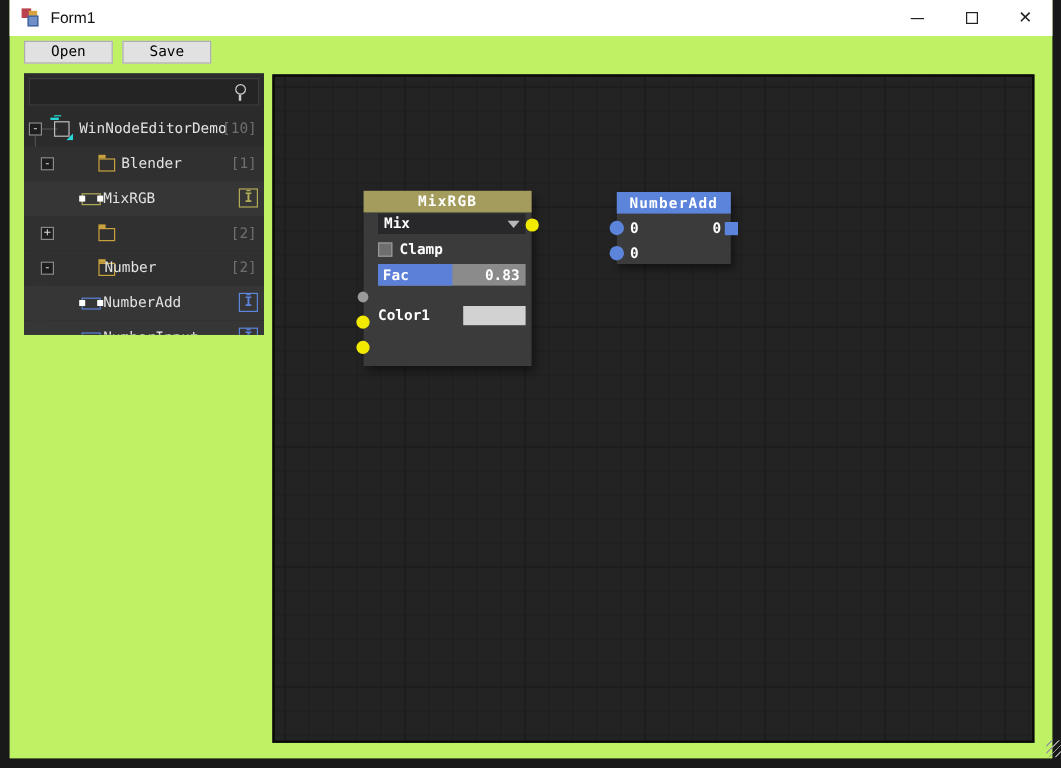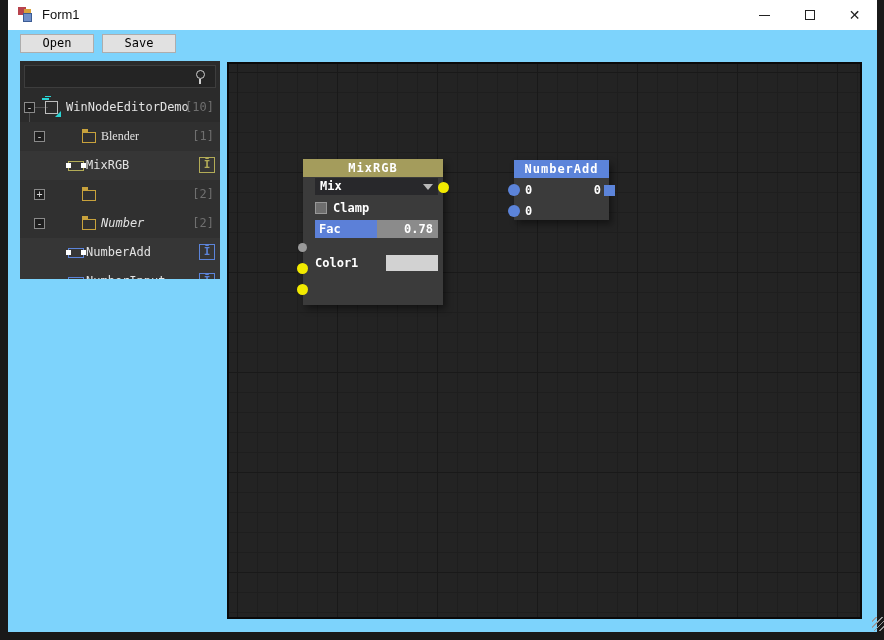--- a/index.html
+++ b/index.html
@@ -1,21 +1,21 @@
 <!DOCTYPE html>
 <html><head>
 <meta charset="utf-8">
 <style>
   * { margin:0; padding:0; box-sizing:border-box; }
   html,body { width:884px; height:640px; }
   body { background:#191919; position:relative; overflow:hidden;
          font-family:"DejaVu Sans Mono", monospace; }
 
   
-  .window { position:absolute; left:8px; top:0; width:869px; height:632px; background:#7dd3fc; }
+  .window { position:absolute; left:8px; top:0; width:869px; height:632px; background:#bef264; }
   .titlebar { position:absolute; left:0; top:0; right:0; height:30px; background:#ffffff;
               display:flex; align-items:center; }
   .app-icon { position:absolute; left:10px; top:7px; width:16px; height:16px; }
   .app-icon .sq1 { position:absolute; left:0; top:0; width:8px; height:8px; background:#b8434d; }
   .app-icon .sq2 { position:absolute; left:6px; top:2px; width:7px; height:5px; background:#d8a23c; }
   .app-icon .sq3 { position:absolute; left:5px; top:6px; width:9px; height:9px; background:#6f8fc9; border:1px solid #3c5c94;}
   .title-text { position:absolute; left:34px; top:7px; font-family:"Liberation Sans",sans-serif;
                 font-size:13px; color:#111; }
   .winbtn { position:absolute; top:0; width:45px; height:30px; display:flex; align-items:center; justify-content:center; }
   .btn-min  { right:90px; } .btn-max { right:45px; } .btn-close { right:0; }
@@ -162,41 +162,41 @@
     <div class="trow" style="top:32px;">
       <span class="expander" style="left:4px;">-</span>
       <span class="ico-editor" style="left:25px;"></span>
       <span class="tlabel" style="left:46px;">WinNodeEditorDemo</span>
       <span class="tcount">[10]</span>
     </div>
 
     <div class="trow row-cat" style="top:61px;">
       <span class="expander" style="left:14px;">-</span>
       <span class="ico-folder"></span>
-      <span class="tlabel" style="left:81px;font-family:Liberation Serif, serif;">Blender</span>
+      <span class="tlabel" style="left:81px;">Blender</span>
       <span class="tcount">[1]</span>
     </div>
 
     <div class="trow row-node" style="top:90px;">
       <span class="ico-node"></span>
       <span class="tlabel" style="left:66px;">MixRGB</span>
       <span class="t-badge">Ī</span>
     </div>
 
     <div class="trow row-cat" style="top:119px;">
       <span class="expander" style="left:14px;">+</span>
       <span class="ico-folder"></span>
       <span class="tlabel" style="left:81px;margin-top:24px;">Image</span>
       <span class="tcount">[2]</span>
     </div>
 
     <div class="trow row-cat" style="top:148px;">
       <span class="expander" style="left:14px;">-</span>
       <span class="ico-folder"></span>
-      <span class="tlabel" style="left:81px;font-style:italic;">Number</span>
+      <span class="tlabel" style="left:67px;">Number</span>
       <span class="tcount">[2]</span>
     </div>
 
     <div class="trow row-node" style="top:177px;">
       <span class="ico-node blue"></span>
       <span class="tlabel" style="left:66px;">NumberAdd</span>
       <span class="t-badge blue">Ī</span>
     </div>
 
     <div class="trow row-node" style="top:206px;">
@@ -215,21 +215,21 @@
         <span>Mix</span>
         <span class="dd-arrow"></span>
       </div>
       <div class="row-clamp">
         <span class="checkbox"></span>
         <span>Clamp</span>
       </div>
       <div class="row-fac">
         <span class="fac-fill"></span>
         <span class="fac-label">Fac</span>
-        <span class="fac-value">0.78</span>
+        <span class="fac-value">0.83</span>
       </div>
       <div class="row-color">
         <span>Color1</span>
         <span class="swatch"></span>
       </div>
       <span class="socket sock-circle sock-yellow" style="right:-6px;top:23px;"></span>
       <span class="socket sock-circle sock-gray" style="left:-5px;top:84px;"></span>
       <span class="socket sock-circle sock-yellow" style="left:-6px;top:104px;"></span>
       <span class="socket sock-circle sock-yellow" style="left:-6px;top:125px;"></span>
     </div>

